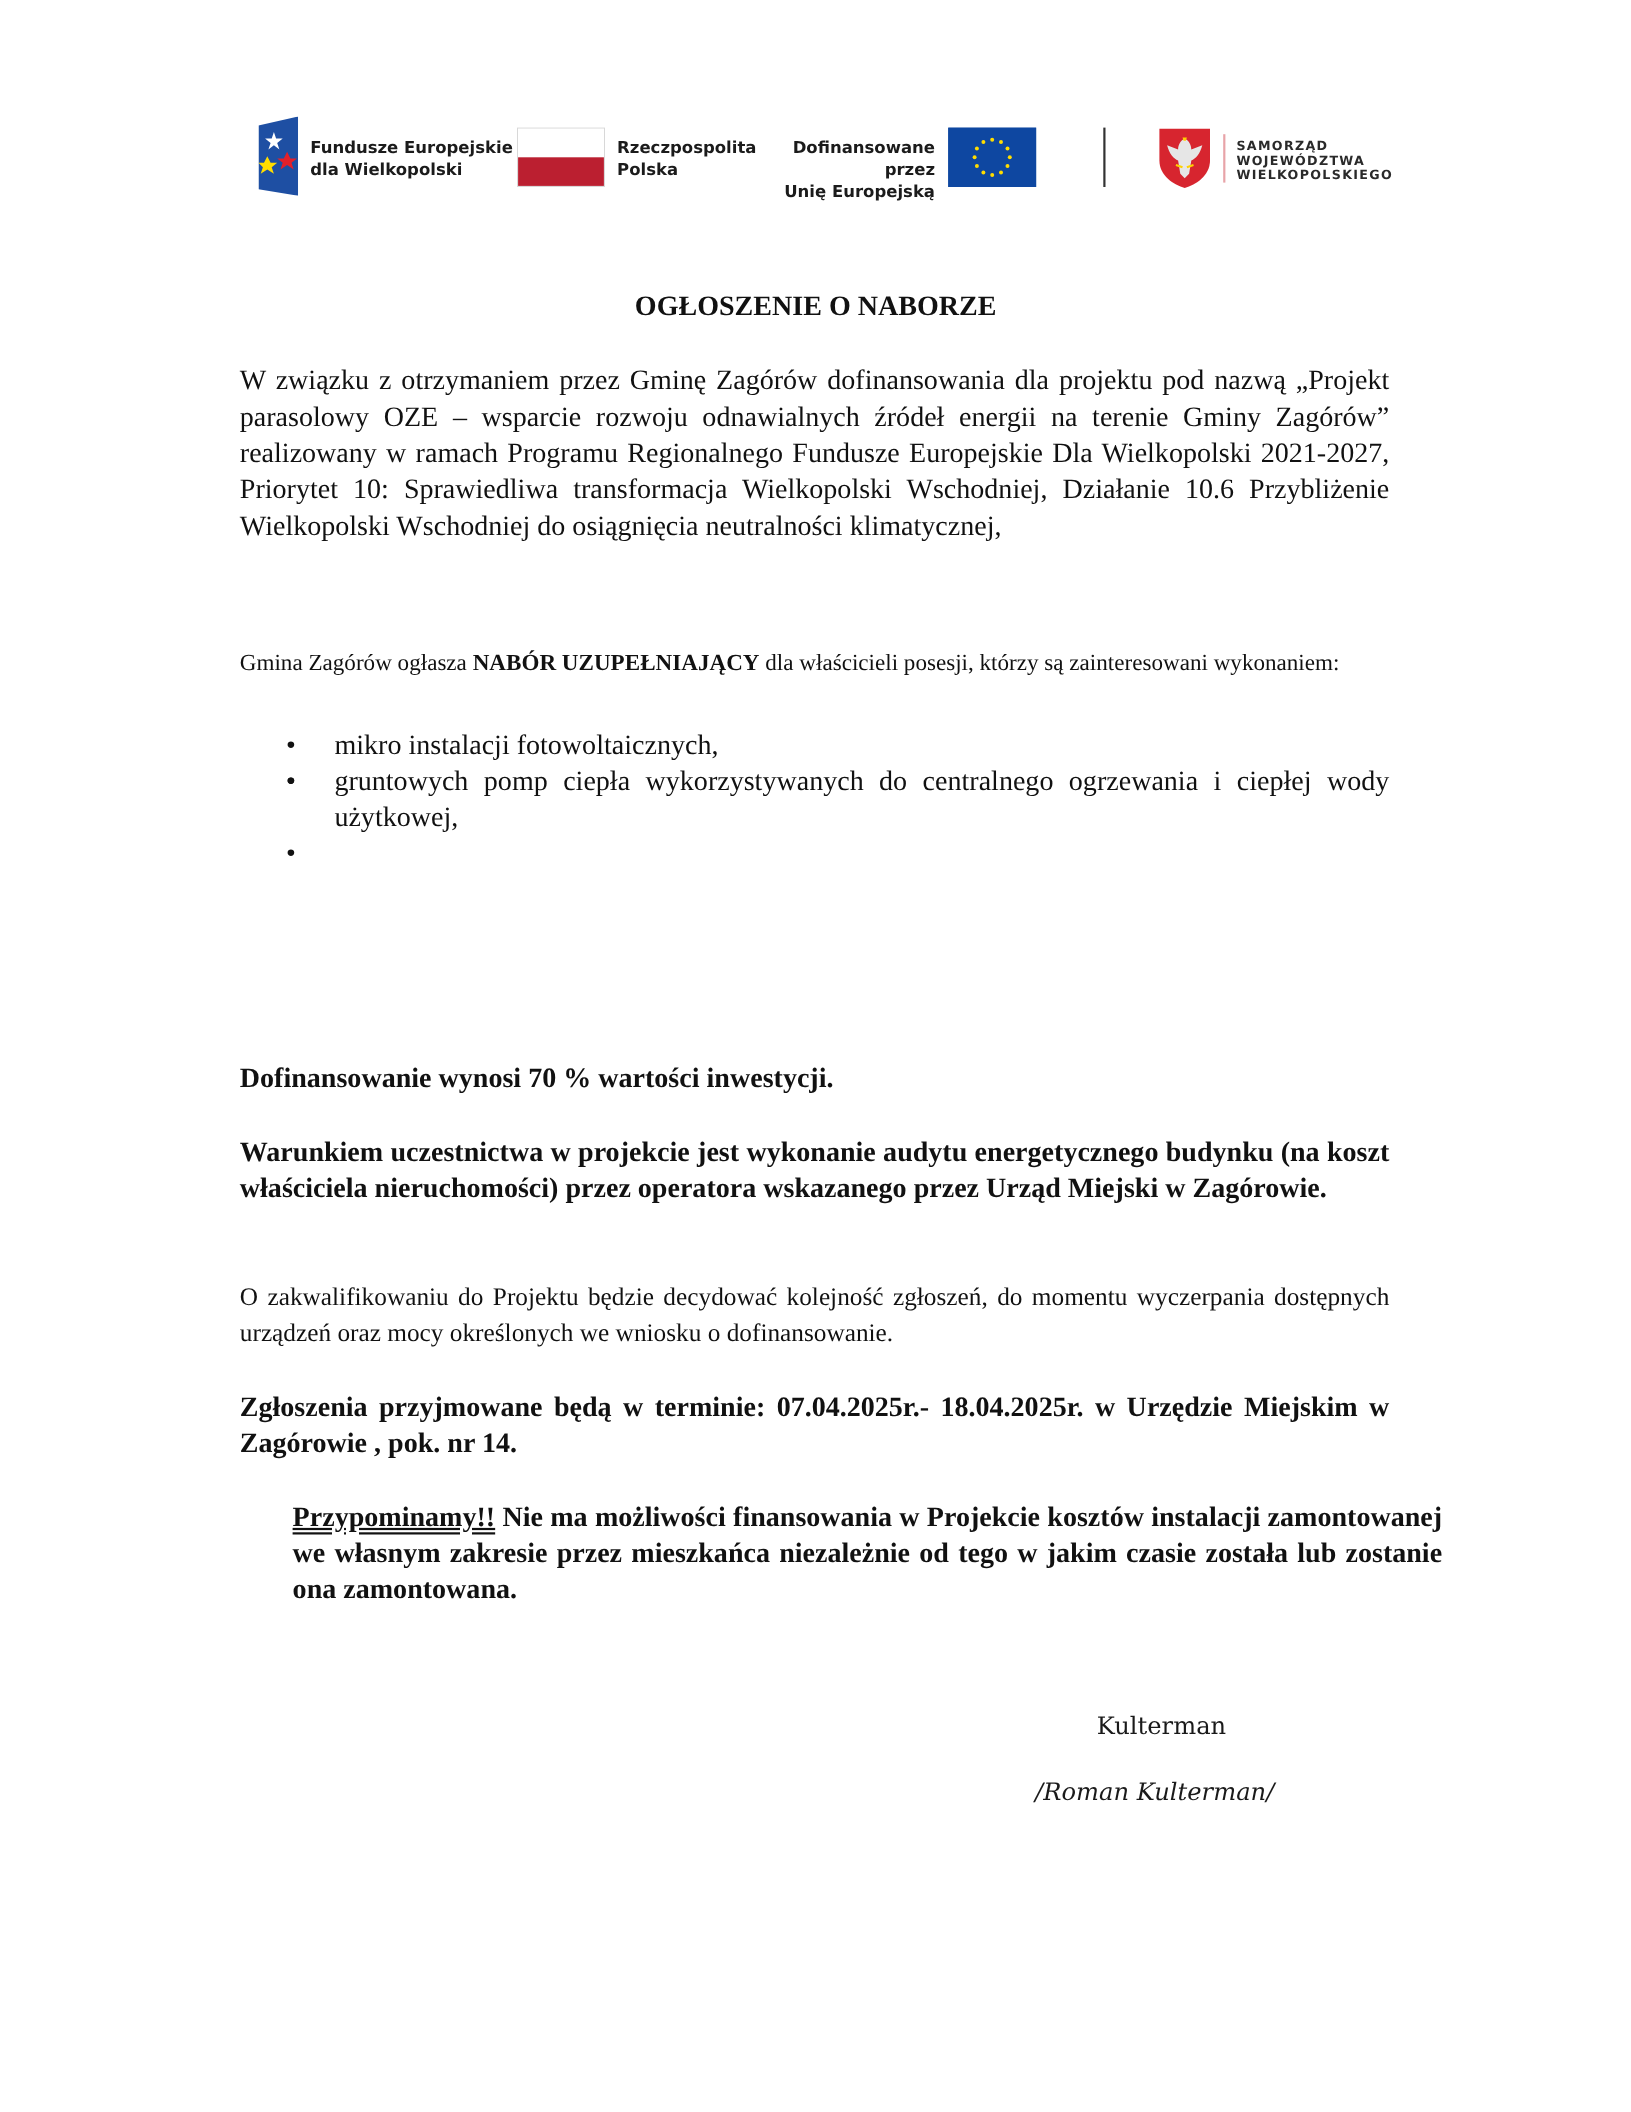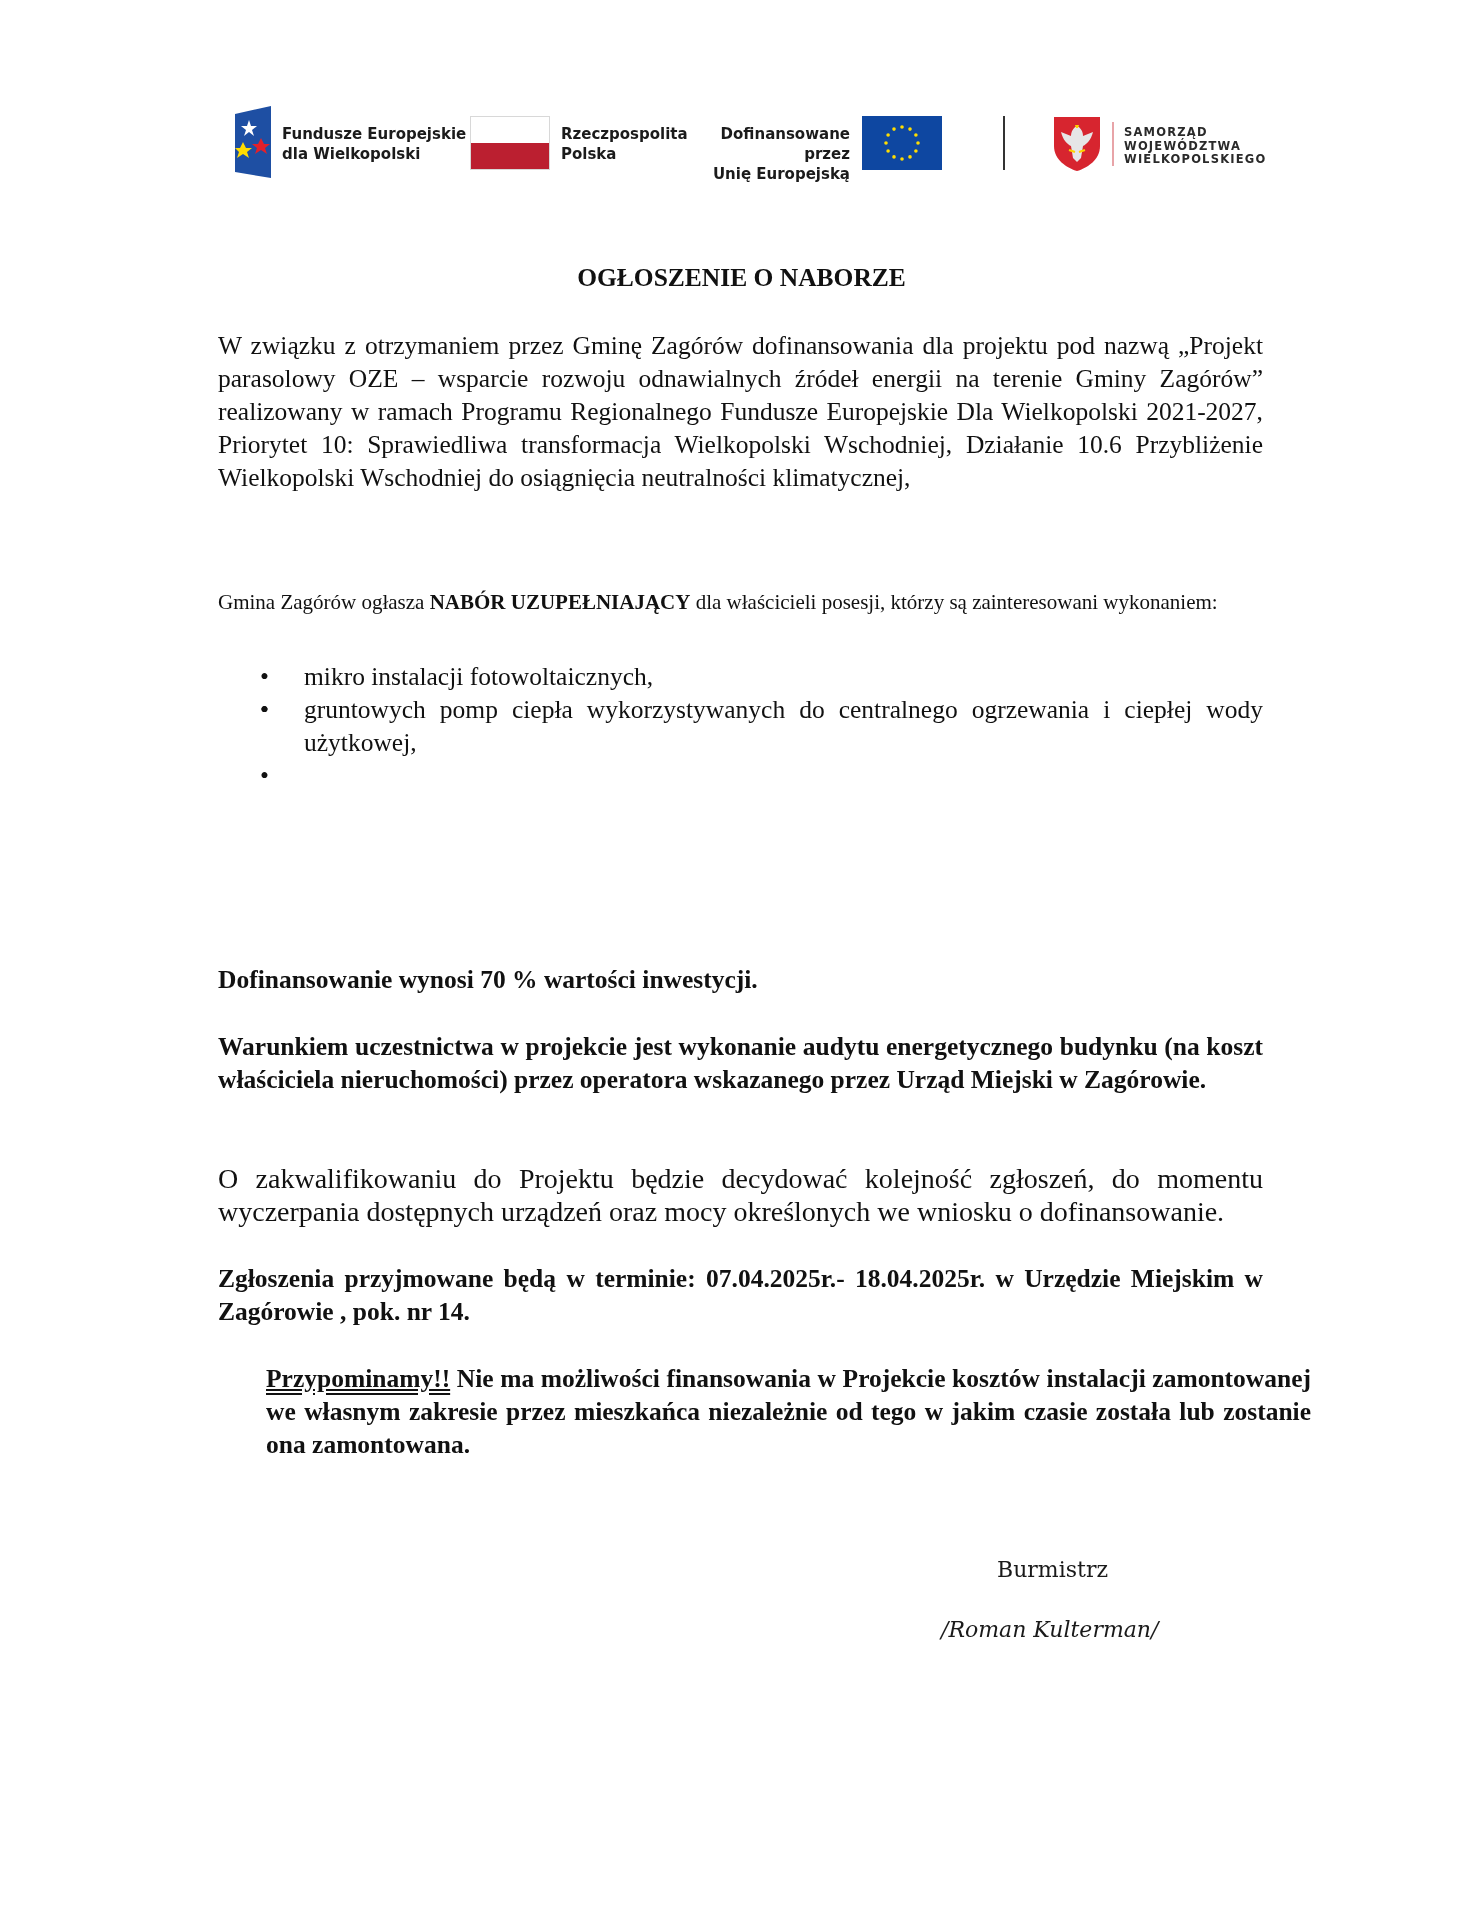--- a/index.html
+++ b/index.html
@@ -102,20 +102,20 @@
   <li><span class="dot">•</span><span>mikro instalacji fotowoltaicznych,</span></li>
   <li><span class="dot">•</span></li>
   <li><span class="dot">•</span><span>gruntowych pomp ciepła wykorzystywanych do centralnego ogrzewania i ciepłej wody użytkowej,</span></li>
   <li><span class="dot">•</span></li>
 </ul>
 
 <p class="p serif b" style="top:963px; font-size:25.5px; line-height:33px;">Dofinansowanie wynosi 70 % wartości inwestycji.</p>
 
 <p class="p serif b" style="top:1030px; font-size:25.5px; line-height:33px;">Warunkiem uczestnictwa w projekcie jest wykonanie audytu energetycznego budynku (na koszt właściciela nieruchomości) przez operatora wskazanego przez Urząd Miejski w Zagórowie.</p>
 
-<p class="p serif" style="top:1162px; font-size:28px; line-height:33px;">O zakwalifikowaniu do Projektu będzie decydować kolejność zgłoszeń, do momentu wyczerpania dostępnych urządzeń oraz mocy określonych we wniosku o dofinansowanie.</p>
+<p class="p serif" style="top:1162px; font-size:23px; line-height:33px;">O zakwalifikowaniu do Projektu będzie decydować kolejność zgłoszeń, do momentu wyczerpania dostępnych urządzeń oraz mocy określonych we wniosku o dofinansowanie.</p>
 
 <p class="p serif b" style="top:1262px; font-size:25.5px; line-height:33px;">Zgłoszenia przyjmowane będą w terminie: 07.04.2025r.- 18.04.2025r. w Urzędzie Miejskim w Zagórowie , pok. nr 14.</p>
 
 <p class="p serif b" style="top:1362px; font-size:25.5px; line-height:33px;margin-left:48px;"><span class="u">Przypominamy!!</span><span> Nie ma możliwości finansowania w Projekcie kosztów instalacji zamontowanej we własnym zakresie przez mieszkańca niezależnie od tego w jakim czasie została lub zostanie ona zamontowana.</span></p>
 
-<div class="sig" style="left:997px; top:1557px;">Burmistrz</div>
+<div class="sig" style="left:997px; top:1557px;">Kulterman</div>
 <div class="sig" style="left:941px; top:1617px; font-style:italic;">/Roman Kulterman/</div>
 
 </body></html>

